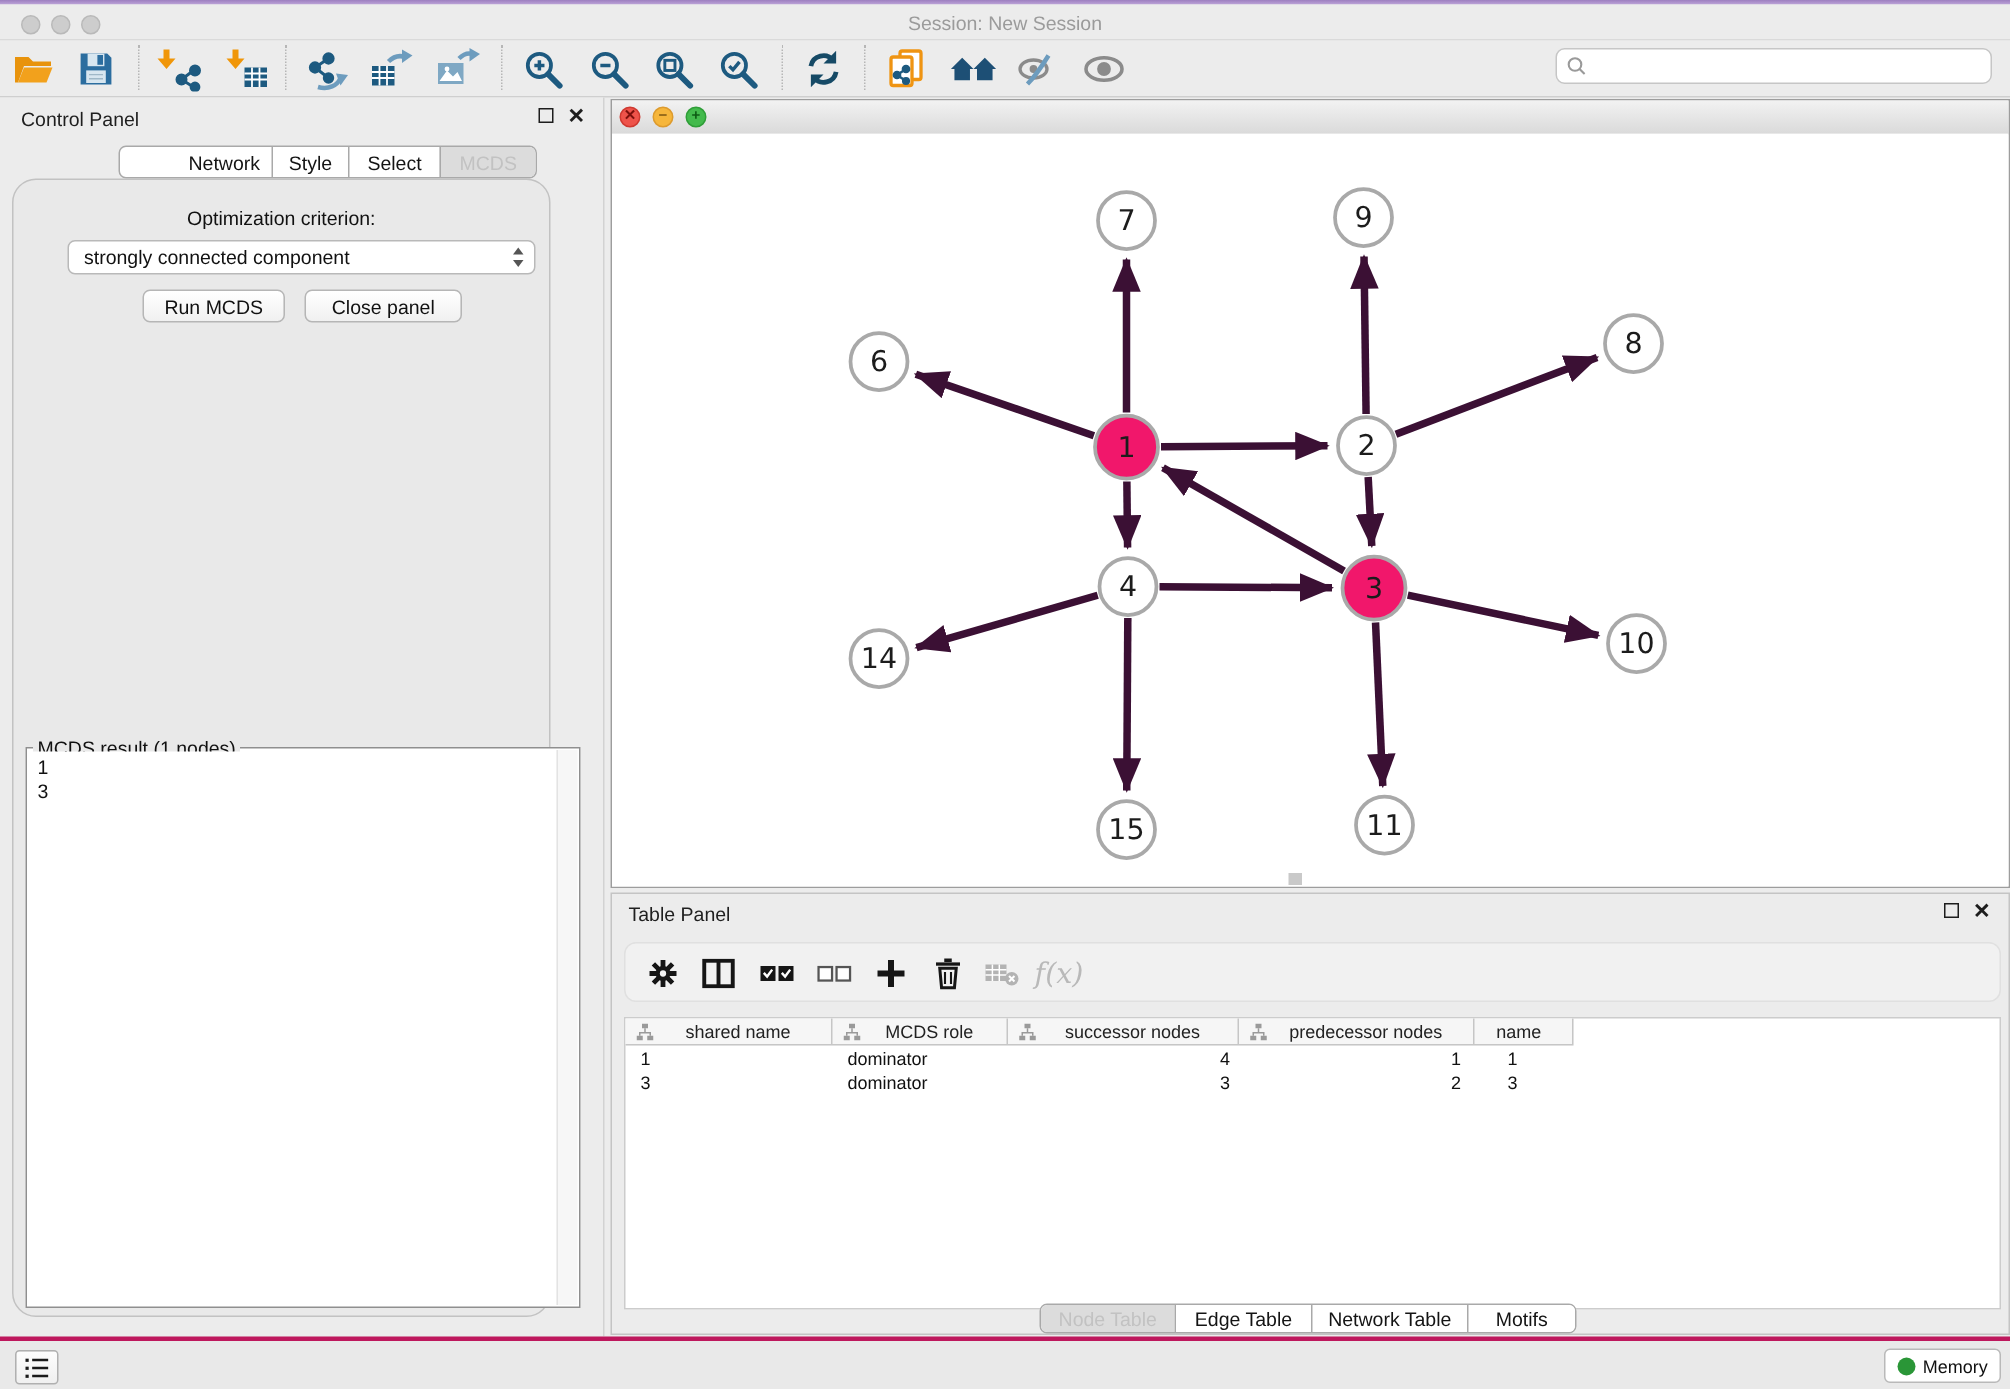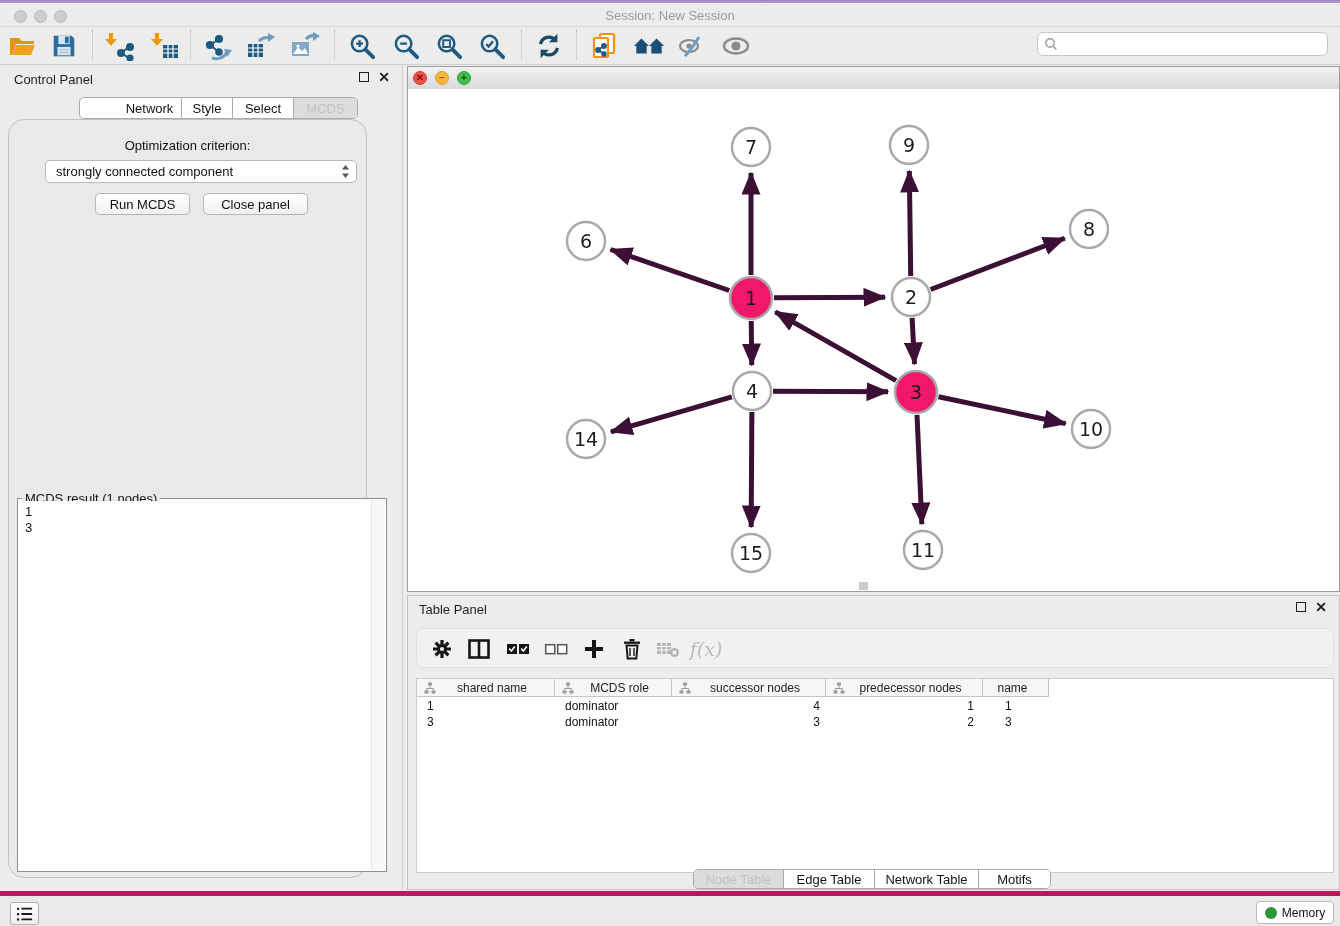--- a/index.html
+++ b/index.html
@@ -81,21 +81,21 @@
   #tp-header{position:absolute;left:0;top:0;height:18px;display:flex;
     background:#f6f6f6;border-bottom:1px solid #c6c6c6;box-sizing:border-box;}
   .hcell{display:flex;align-items:center;border-right:1px solid #c6c6c6;box-sizing:border-box;height:100%;}
   .hcell .hicon{margin-left:7px;display:flex;}
   .hcell .hlabel{flex:1;text-align:center;font-size:12px;color:#222;padding-right:6px;}
   .trow{position:absolute;left:0;height:16px;display:flex;}
   .tcell{font-size:12px;color:#111;box-sizing:border-box;line-height:16px;}
   #tp-tabs{position:absolute;left:285px;top:273px;height:20px;}
   
   #statusbar{position:absolute;left:0;top:891px;width:1340px;height:35px;
-    background:#e9e9e9;border-top:5px solid #be185d;box-sizing:border-box;}
+    background:#e9e9e9;border-top:3px solid #be185d;box-sizing:border-box;}
   #list-btn{position:absolute;left:10px;top:6px;width:29px;height:23px;
     background:linear-gradient(#fdfdfd,#f0f0f0);border:1px solid #b0b0b0;border-radius:3px;
     display:flex;align-items:center;justify-content:center;box-sizing:border-box;}
   #memory-btn{position:absolute;left:1256px;top:5px;width:78px;height:23px;
     background:#fff;border:1px solid #b9b9b9;border-radius:4px;display:flex;align-items:center;
     justify-content:center;gap:5px;font-size:12px;color:#111;box-sizing:border-box;}
   #memory-dot{width:12px;height:12px;border-radius:50%;}
 </style>
 </head>
 <body>

